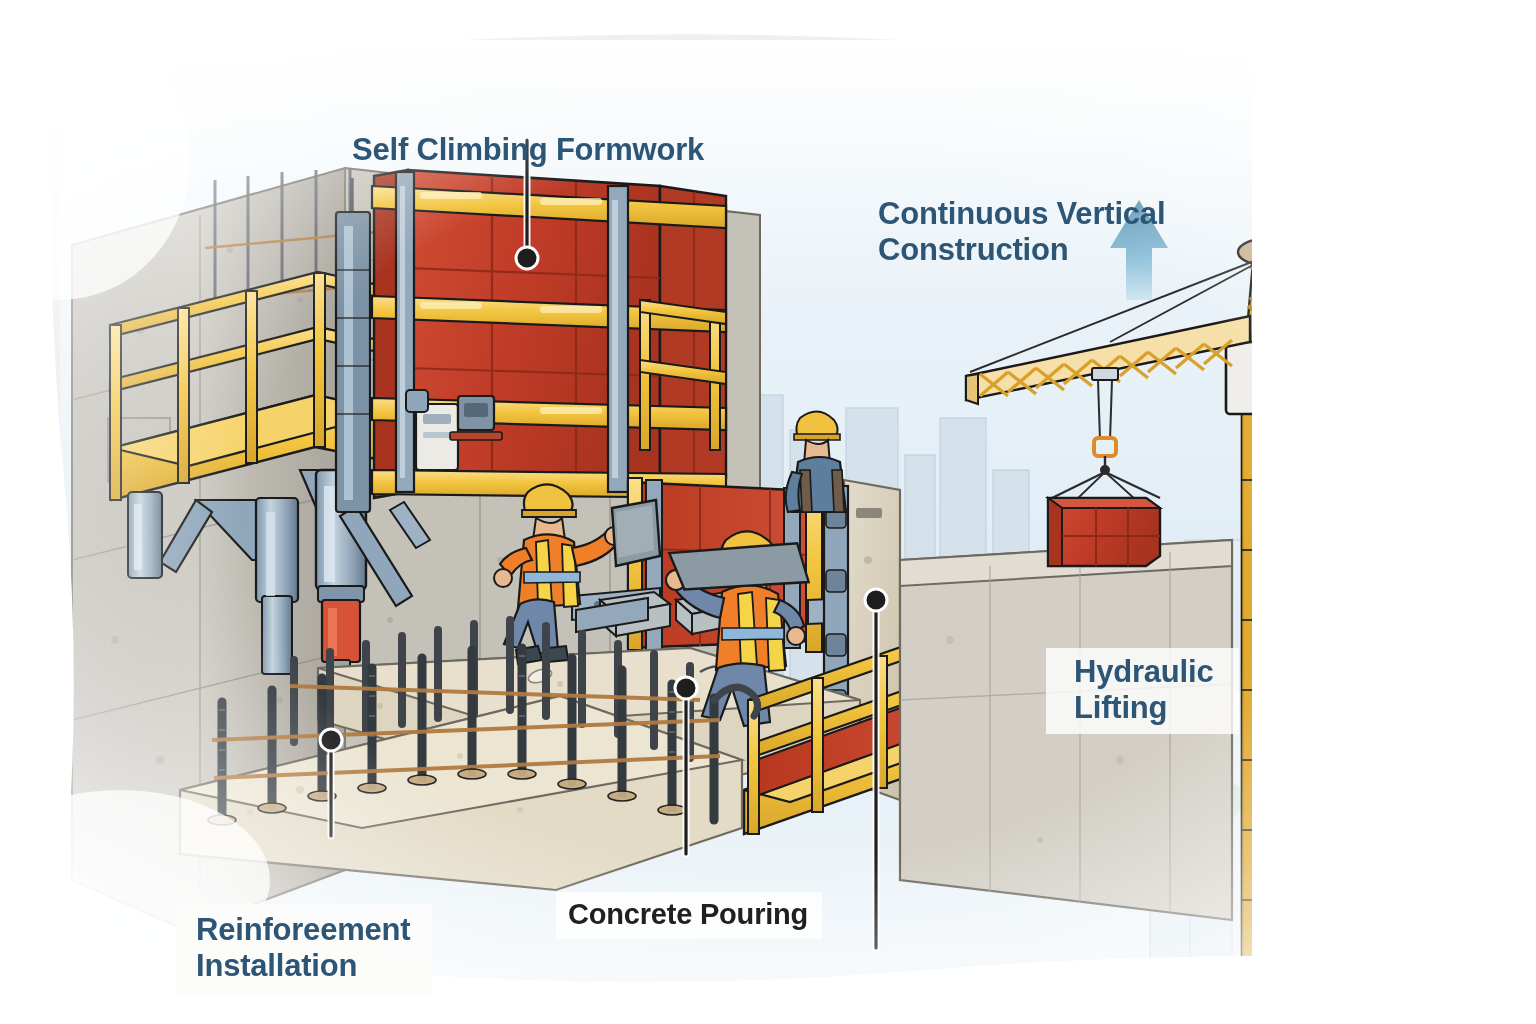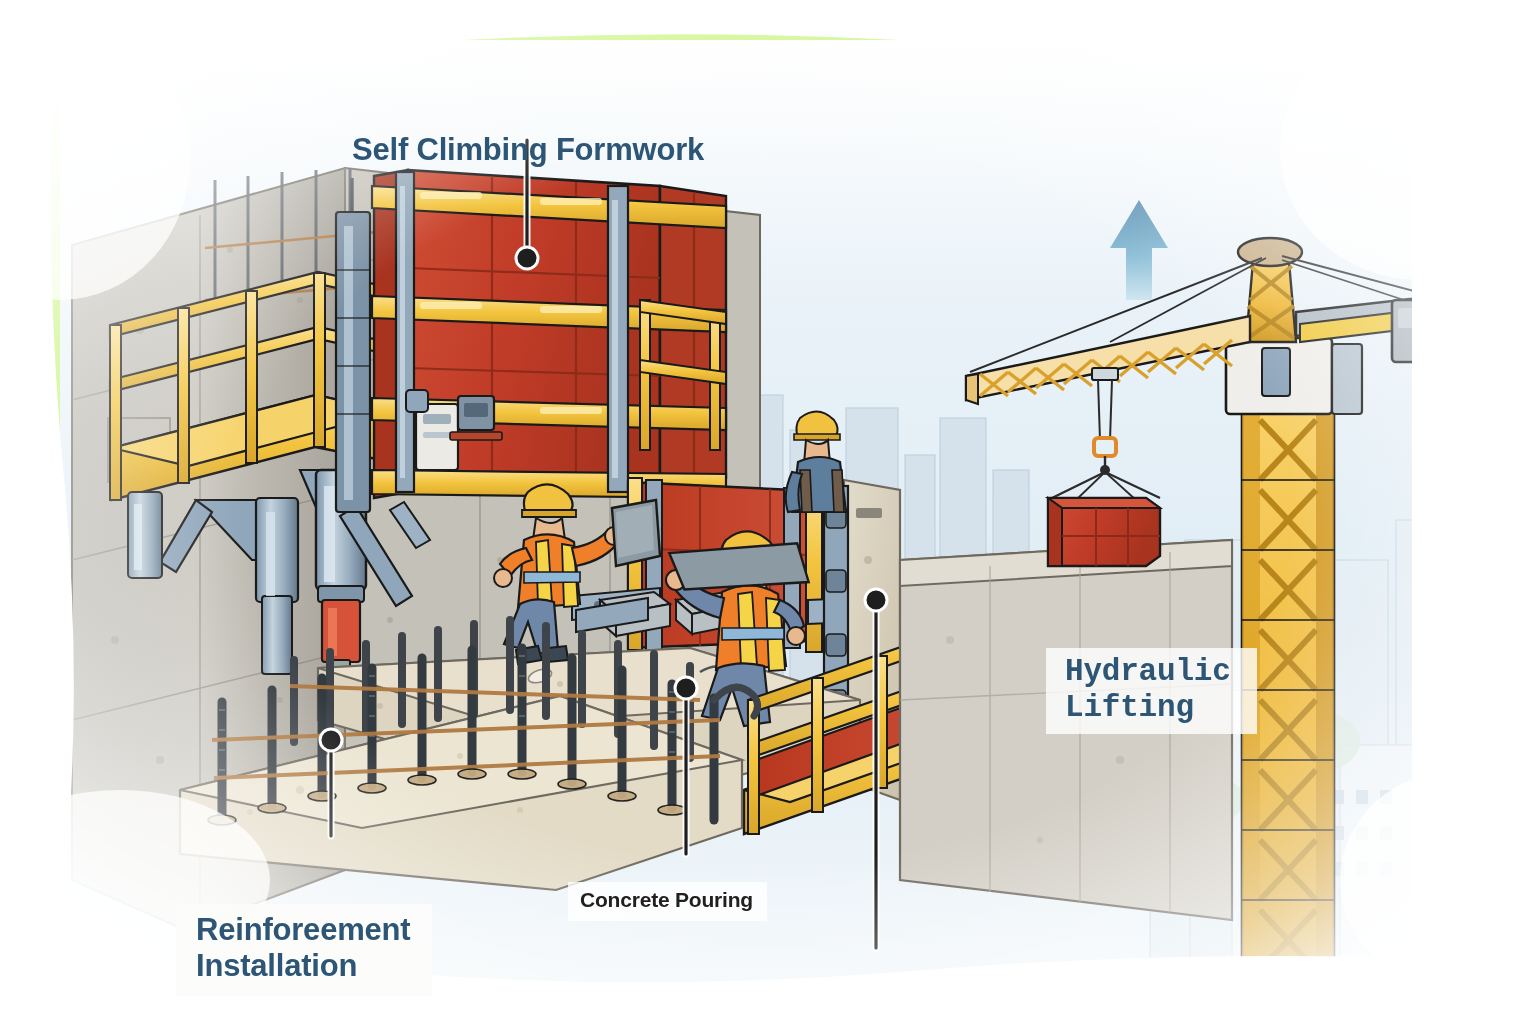--- a/index.html
+++ b/index.html
@@ -4,24 +4,24 @@
 <title>Self Climbing Formwork Illustration</title>
 <style>
   * { box-sizing: border-box; }
   html, body {
     margin: 0; padding: 0;
     background: #ffffff;
     font-family: "Liberation Sans", sans-serif;
   }
   #stage {
     position: relative;
-    width: 1412px;
+    width: 1252px;
     height: 1024px;
     overflow: hidden;
-    background: #bef264;
+    background: #e5e5e5;
   }
   #artboard {
     position: absolute;
     inset: 0;
   }
   svg.layer {
     position: absolute;
     top: 0; left: 0;
     width: 1536px;
     height: 1024px;
@@ -45,23 +45,23 @@
   .plate-bg {
     background: rgba(255,255,255,0.80);
   }
   .plate-bg-strong {
     background: rgba(252,252,251,0.90);
   }
   #lbl-formwork { left: 338px; top: 90px; font-size: 31px; }
   #lbl-vertical { left: 872px; top: 154px; font-size: 31px; }
   #lbl-hydraulic { left: 1046px; top: 612px; font-size: 31px; }
   #lbl-rebar  { left: 176px; top: 840px; font-size: 31px; }
-  #lbl-pour   { left: 568px; top: 858px; font-size: 21px; }
+  #lbl-pour   { left: 556px; top: 858px; font-size: 29px; }
   #lbl-vertical .plate { padding-left: 6px; }
-  #lbl-hydraulic .plate { padding-left: 19px; padding-right: 26px; font-family: Liberation Mono, monospace; }
+  #lbl-hydraulic .plate { padding-left: 28px; padding-right: 26px; }
   #lbl-rebar .plate { padding: 8px 22px 12px 20px; margin-top: 28px; }
   #lbl-pour .plate { padding: 6px 14px 8px 12px; }
 </style>
 </head>
 <body>
 
 <div id="stage">
   <div id="artboard">
 
     <svg class="layer" viewBox="0 0 1536 1024">
@@ -808,20 +808,24 @@
         <ellipse cx="1460" cy="880" rx="120" ry="110"></ellipse>
         <ellipse cx="60" cy="160" rx="130" ry="140"></ellipse>
         <ellipse cx="1420" cy="150" rx="140" ry="130"></ellipse>
       </g>
     </svg>
 
     <div class="callout blue" id="lbl-formwork">
       <span class="plate">Self Climbing Formwork</span>
     </div>
 
+    <div class="callout blue" id="lbl-vertical">
+      <span class="plate">Continuous Vertical
+Construction</span>
+    </div>
 
     <div class="callout blue" id="lbl-hydraulic">
       <span class="plate plate-bg">Hydraulic
 Lifting</span>
     </div>
 
     <div class="callout blue" id="lbl-rebar">
       <span class="plate plate-bg-strong">Reinforeement
 Installation</span>
     </div>

